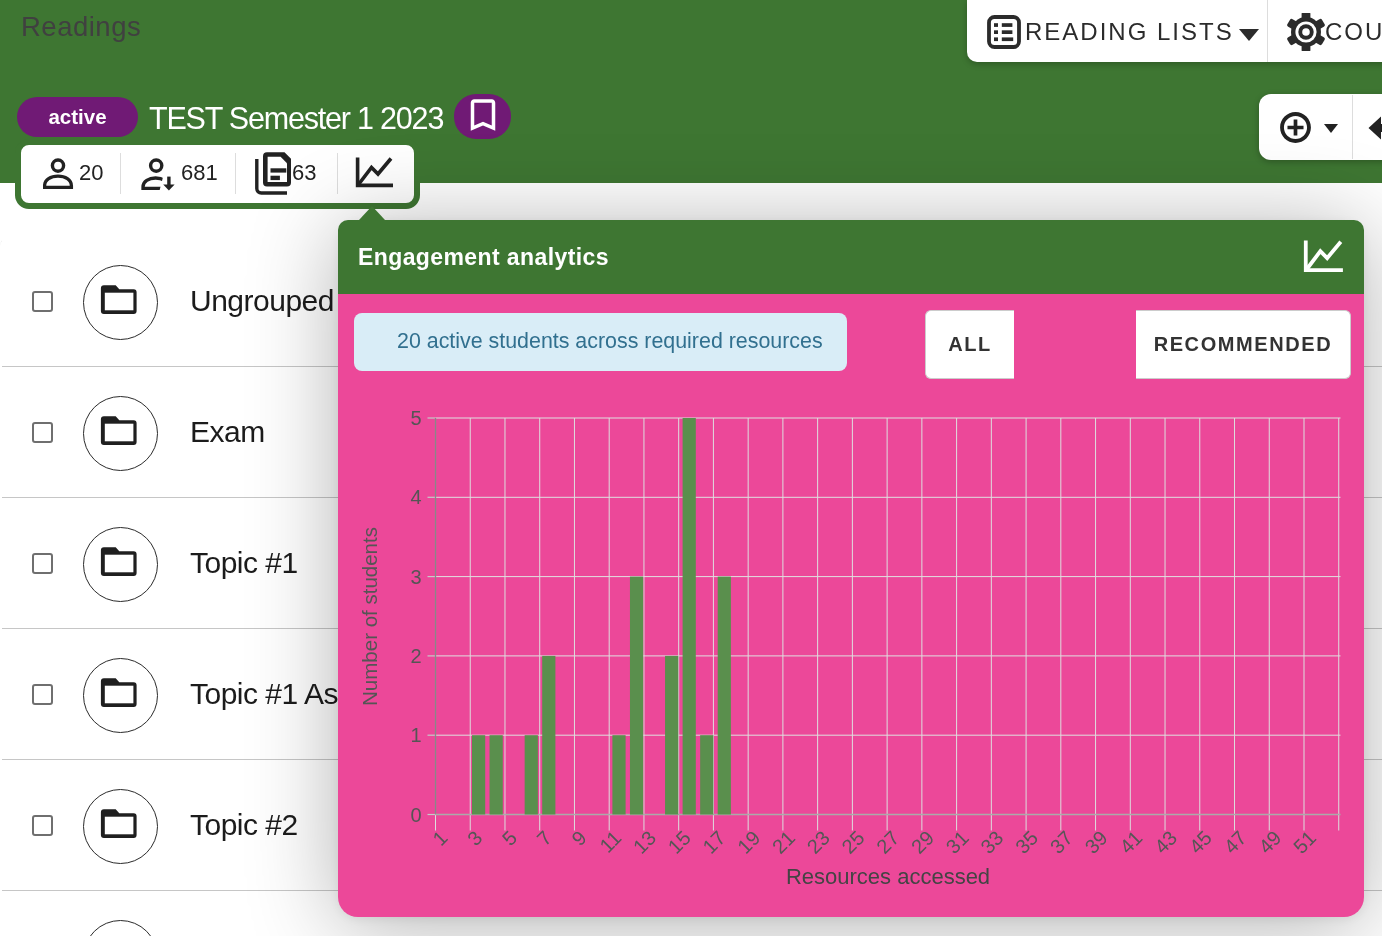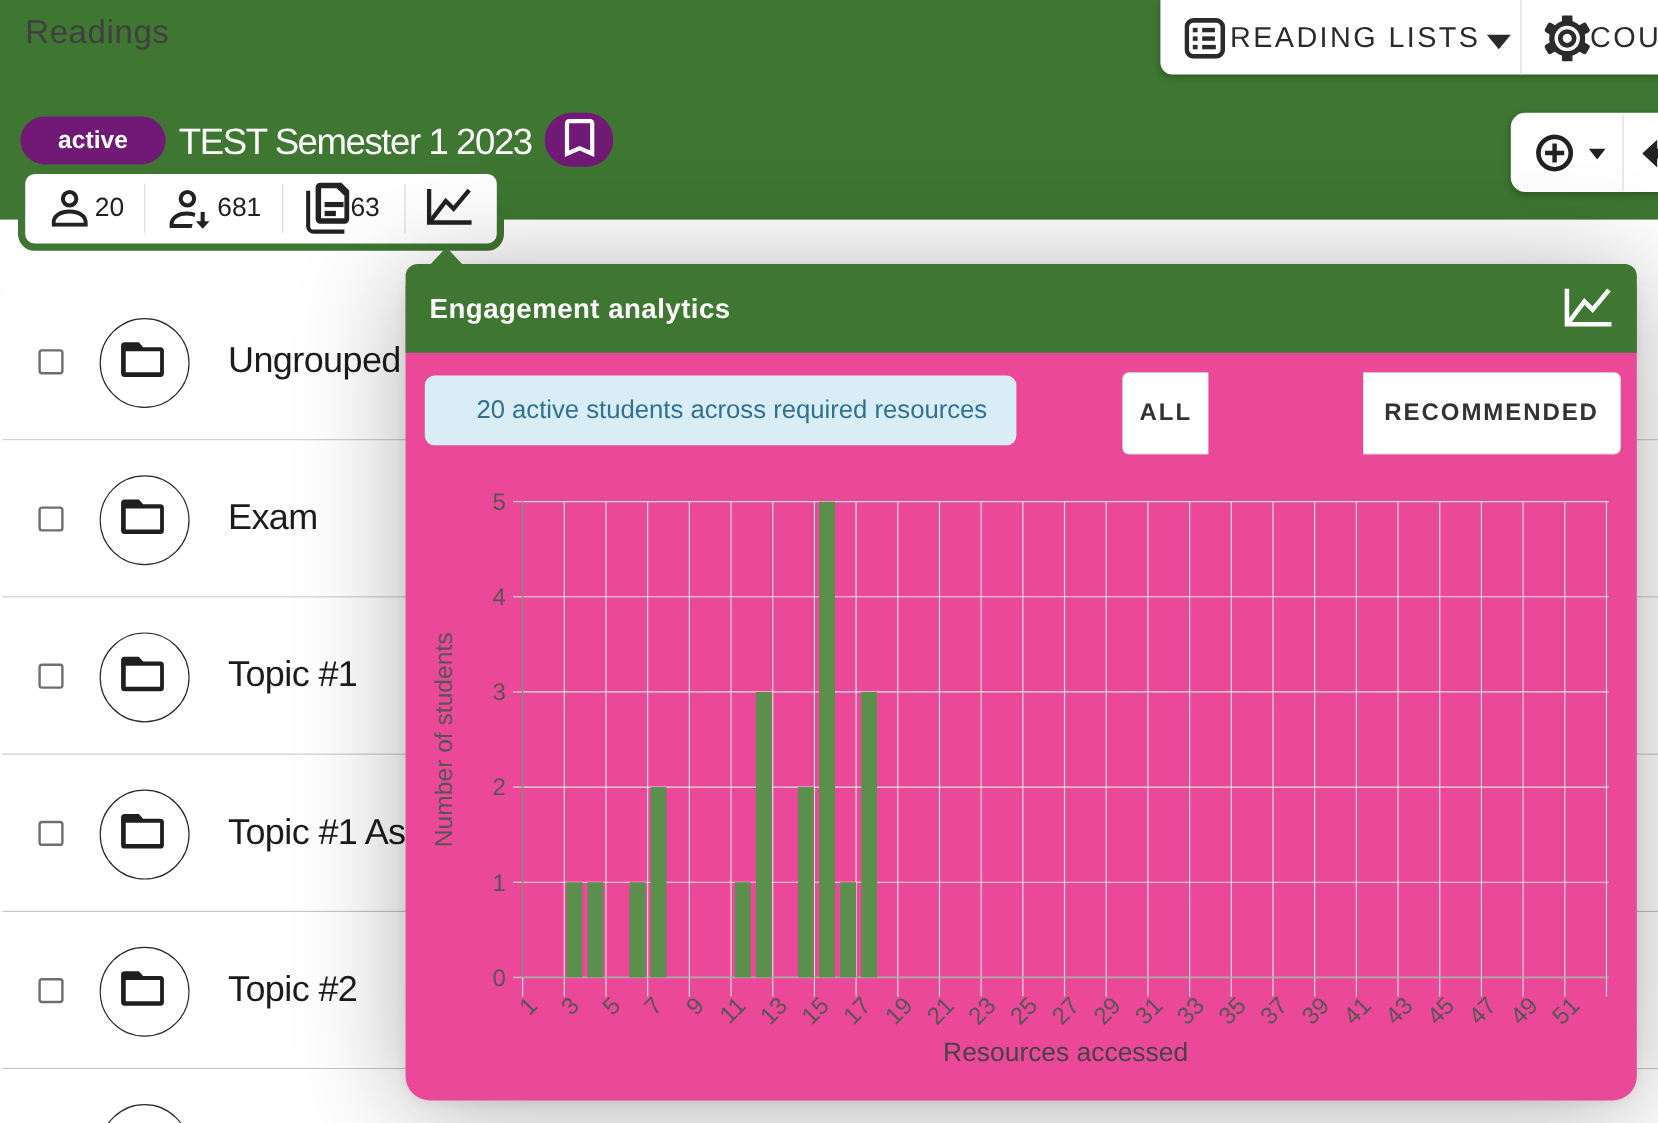--- a/index.html
+++ b/index.html
@@ -33,21 +33,21 @@
   .fcirc svg { position:absolute; left:11px; top:12.5px; }
   
   .popover { left:338px; top:220px; width:1026px; height:697px; background:#ec4899; border-radius:20px; box-shadow:0 8px 90px rgba(0,0,0,.31), 0 2px 10px rgba(0,0,0,.06); }
   .pop-arrow { left:21px; top:-14px; width:0; height:0; border-left:13px solid transparent; border-right:13px solid transparent; border-bottom:14px solid #3e7632; }
   .pop-head { left:0; top:0; width:1026px; height:74px; background:#3e7632; border-radius:10px 10px 0 0; }
   .pop-title { left:20px; top:24px; color:#fff; font-size:23px; font-weight:700; letter-spacing:0.4px; }
   .infobox { left:16px; top:93px; width:493px; height:58px; background:#d9edf7; border-radius:8px; }
   .infobox span { position:absolute; left:31px; top:16px; font-size:21.4px; color:#31708f; white-space:nowrap;margin-left:12px; }
   .btngroup { left:580px; top:90px; width:772px; height:69px; }
   .btn { position:absolute; top:0; height:69px; font-size:20px; font-weight:700; letter-spacing:1.6px; color:#333; background:#fff; text-align:center; border:1px solid #ccc; }
-  .btn.b1 { left:17px; width:72px; border-radius:6px 0 0 6px; border-right:none; line-height:67px; }
+  .btn.b1 { left:7px; width:89px; border-radius:6px 0 0 6px; border-right:none; line-height:67px; }
   .btn.b2 { left:72px; width:146px; background:#3e7632; color:#fff; border:none; line-height:69px; }
   .btn.b3 { left:218px; width:215px; border-radius:0 6px 6px 0; border-left:none; line-height:67px; }
 </style>
 </head>
 <body>
   <div class="abs header"></div>
   <div class="abs readings">Readings</div>
 
   <div class="abs menubar"></div>
   <div class="abs menu-sep"></div>

